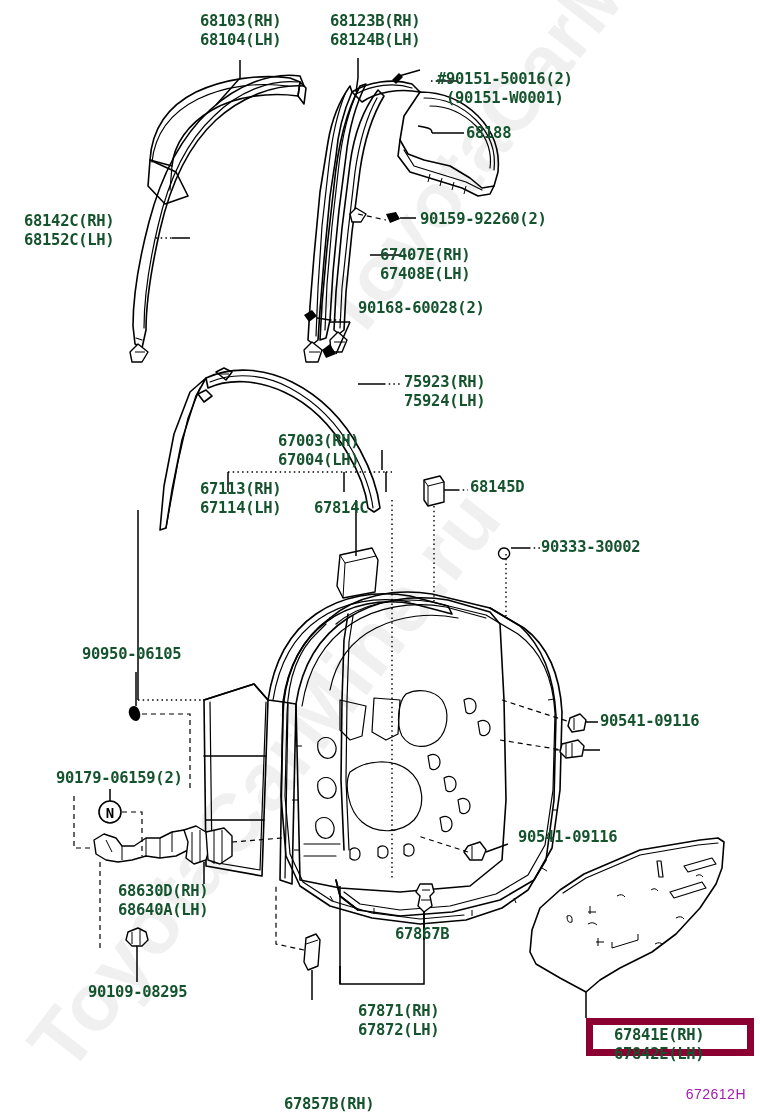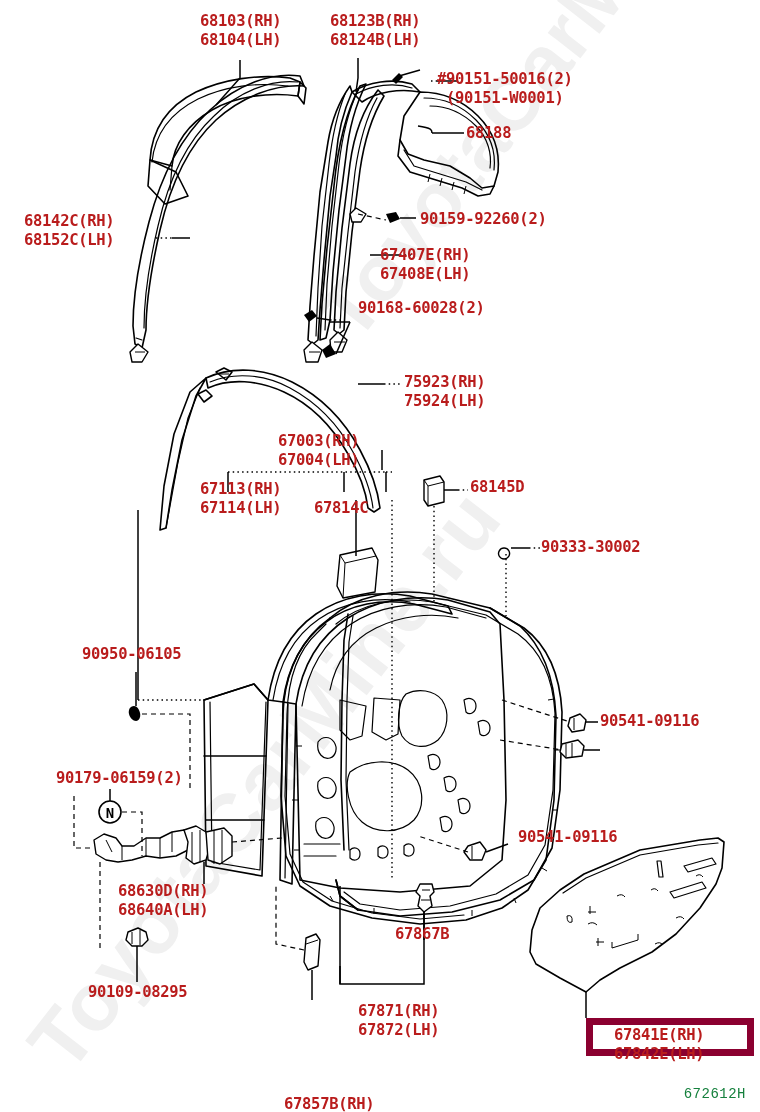--- a/index.html
+++ b/index.html
@@ -54,36 +54,36 @@
   .art {
     position: absolute;
     left: 0;
     top: 0;
     z-index: 2;
   }
   
   .lbl {
     position: absolute;
     z-index: 4;
-    color: #b91c1c;
+    color: #14532d;
     font-family: "DejaVu Sans Mono", monospace;
     font-weight: bold;
     font-size: 15.5px;
     line-height: 19px;
     white-space: pre;
     letter-spacing: -0.3px;
   }
   .code {
     position: absolute;
     z-index: 4;
     right: 14px;
     bottom: 10px;
-    font-family: Liberation Mono, monospace;
+    font-family: Liberation Sans, sans-serif;
     font-size: 14px;
-    color: #15803d;
+    color: #a21caf;
     letter-spacing: 0.5px;
   }
   
   .hl-box {
     position: absolute;
     z-index: 3;
     border: 7px solid #8b0030;
     background: transparent;
     box-sizing: border-box;
   }

